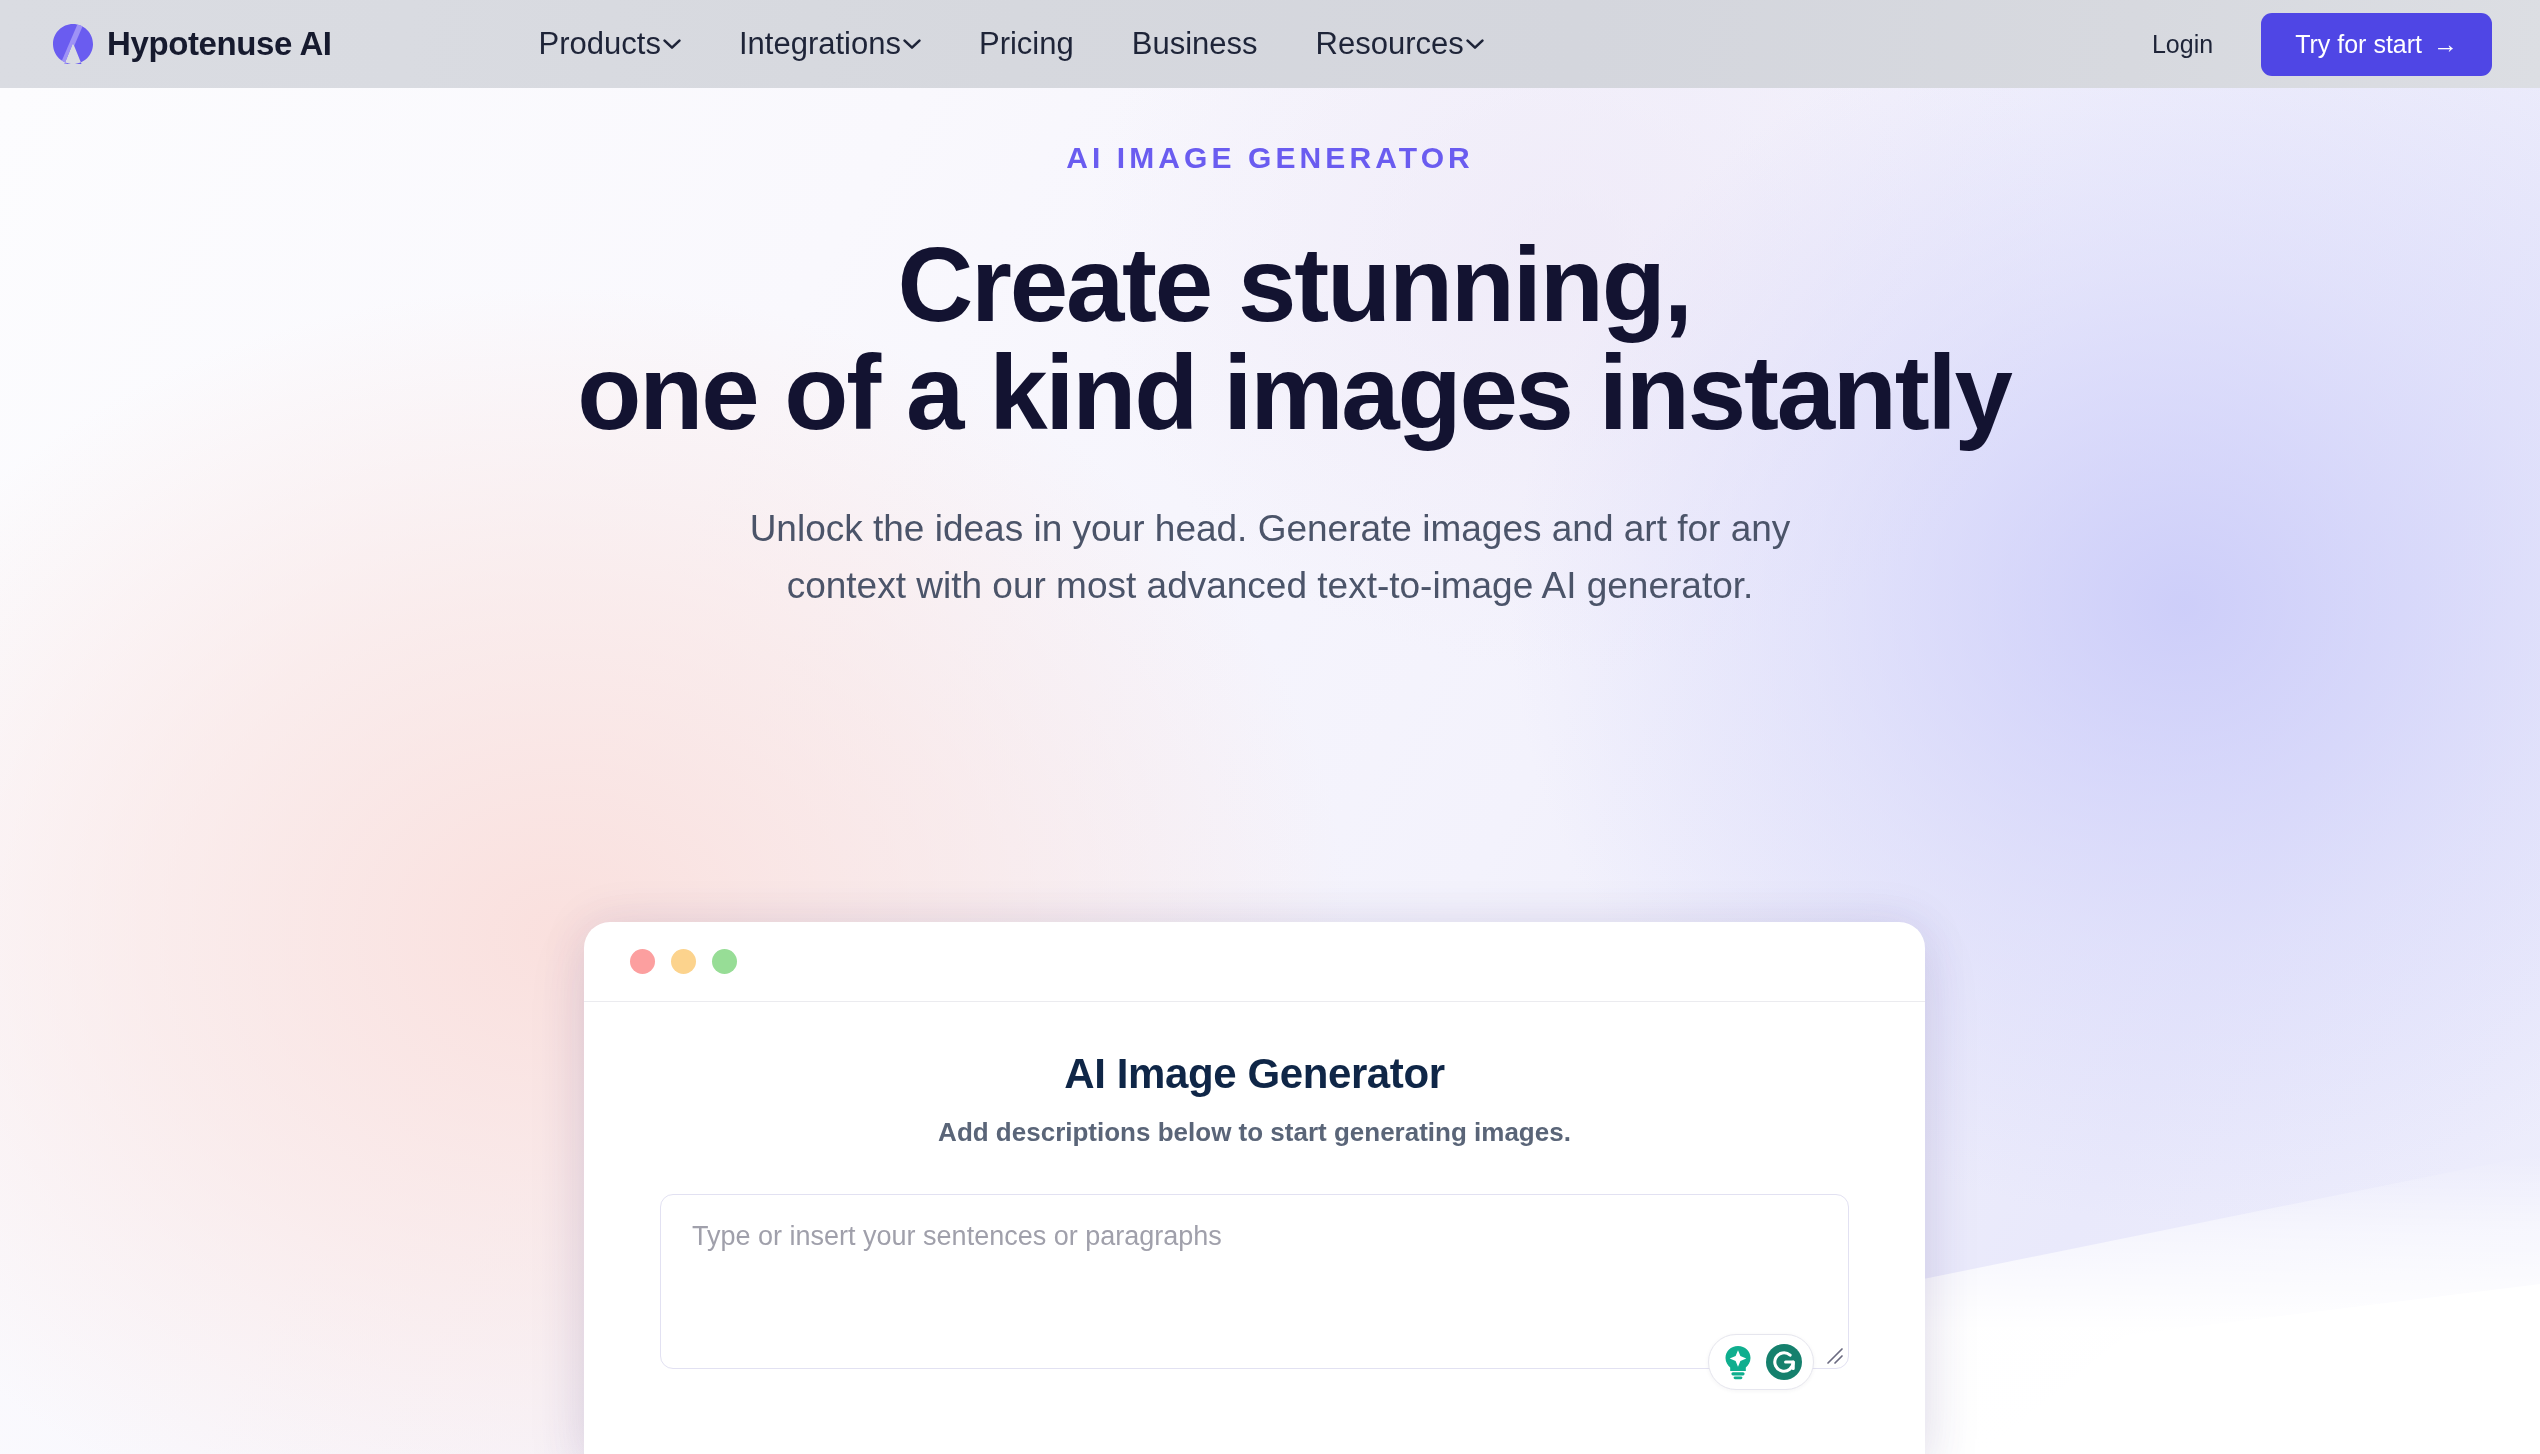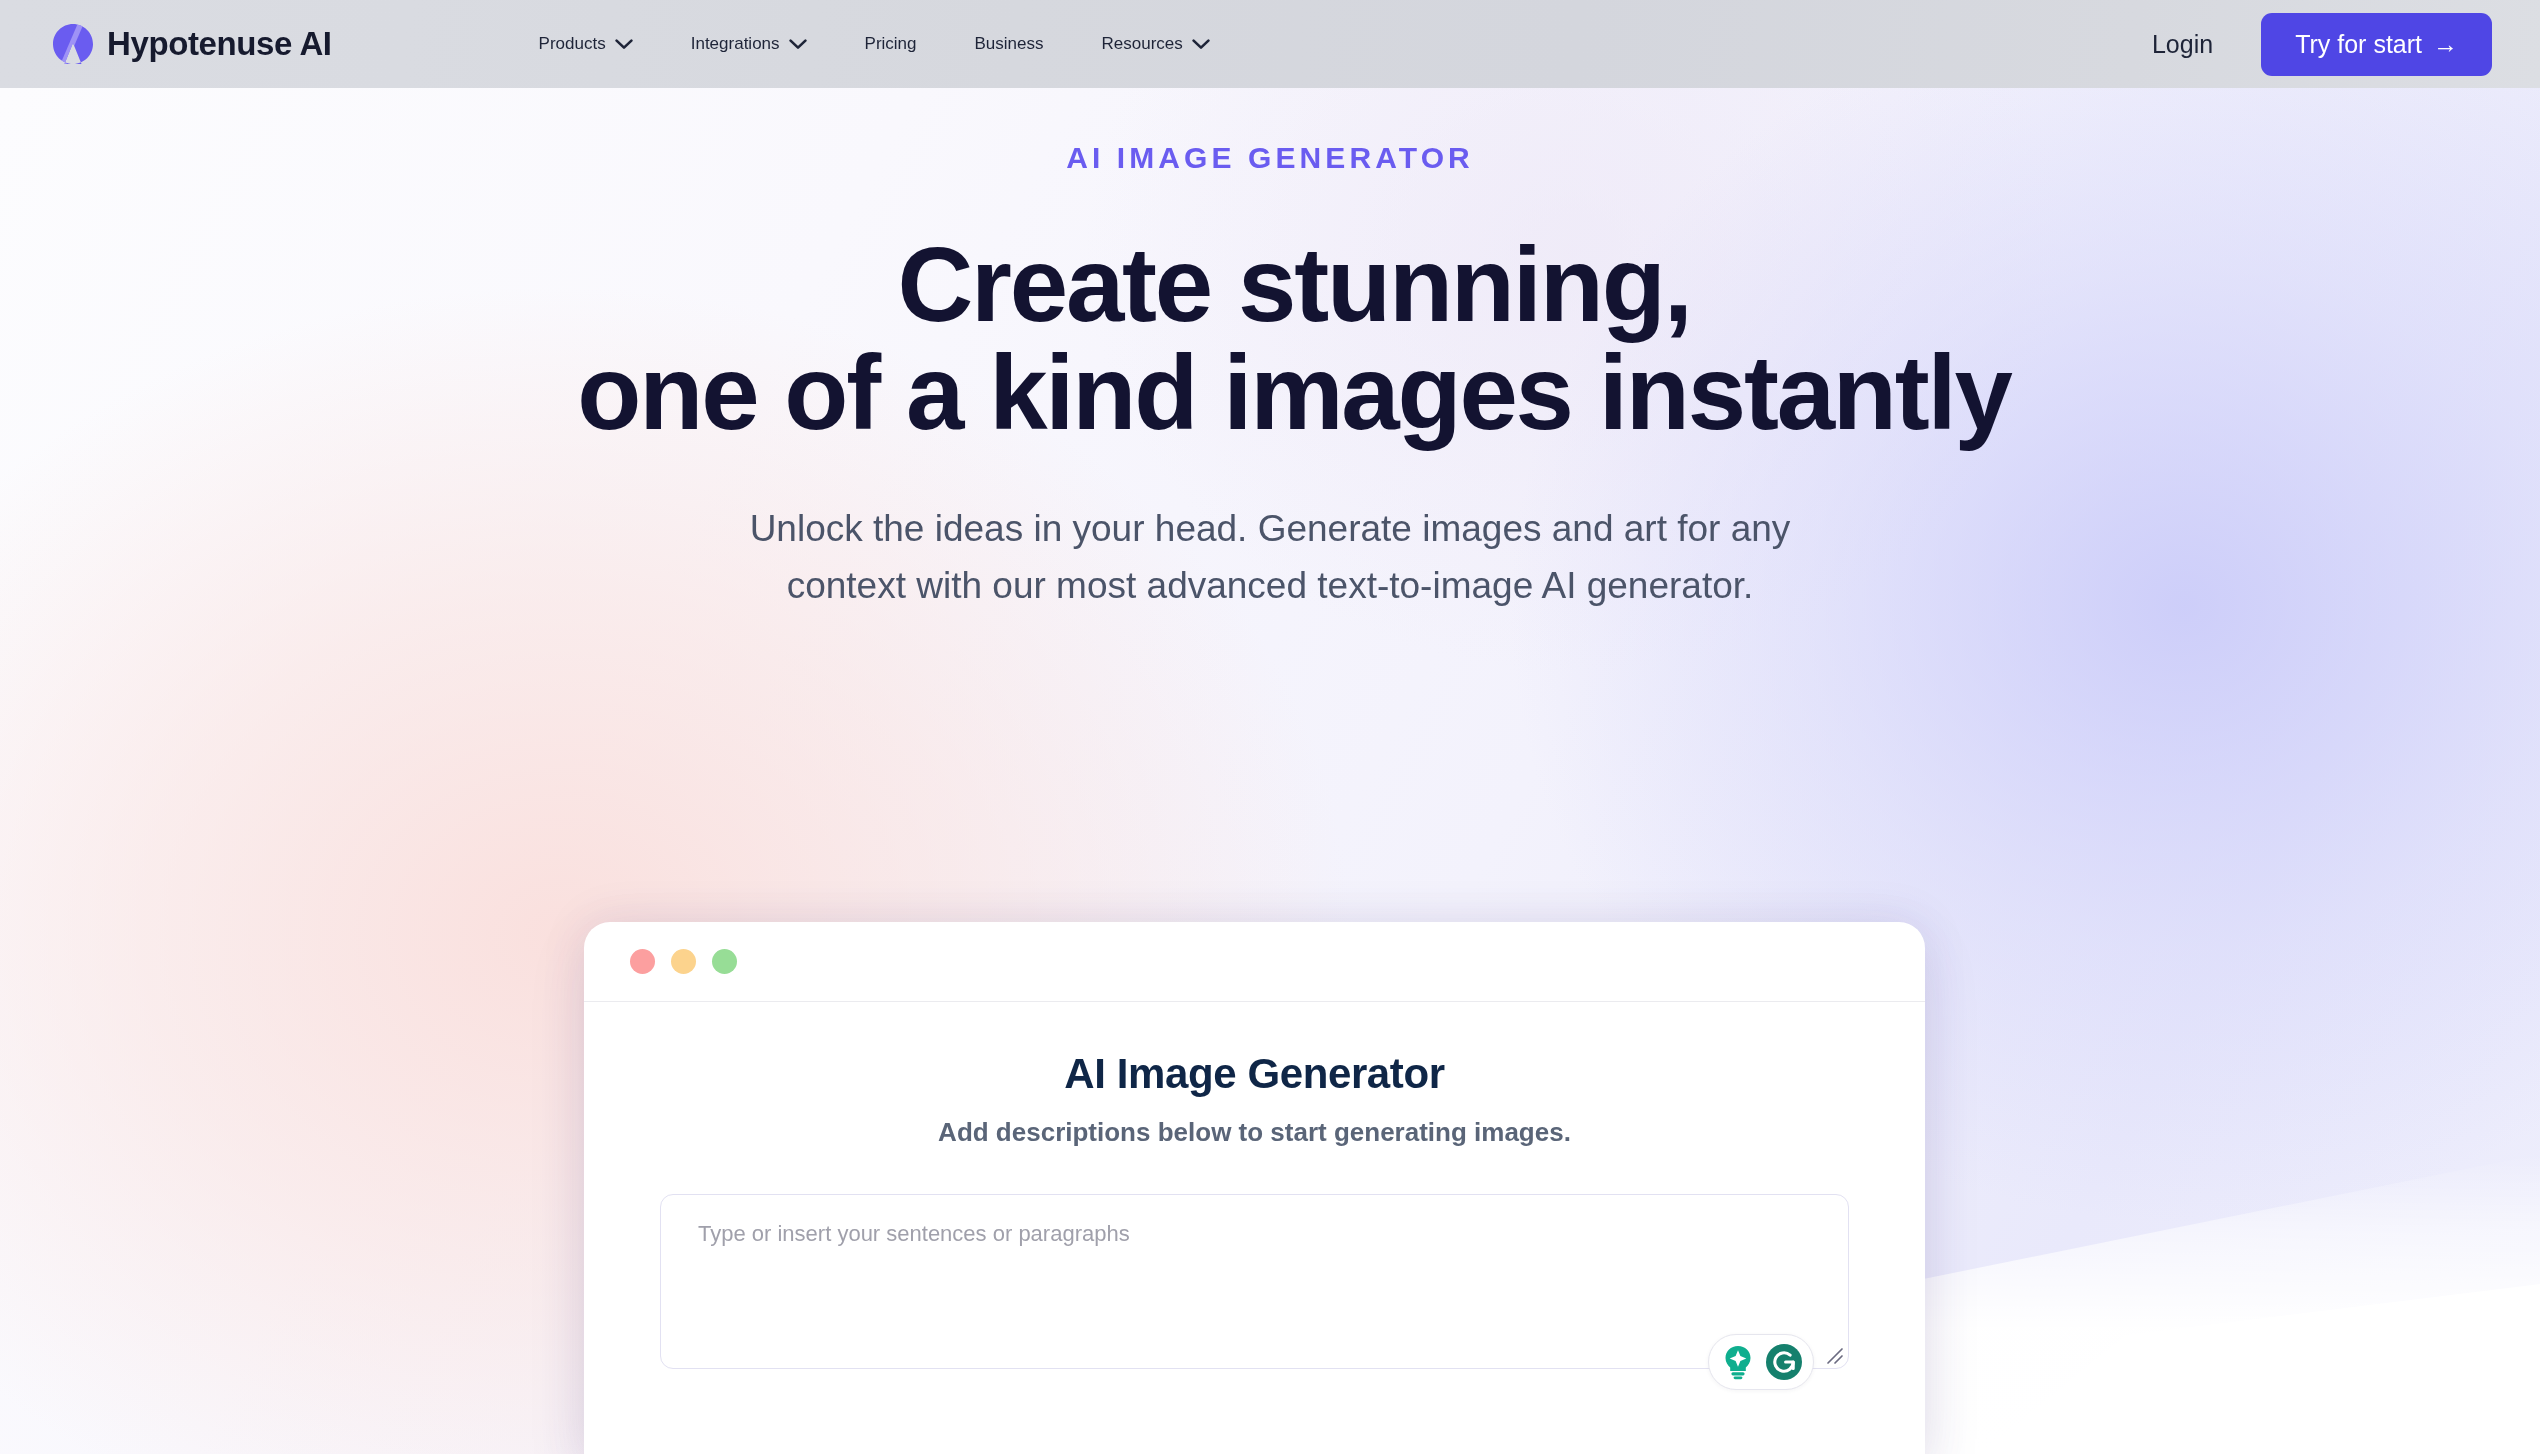--- a/index.html
+++ b/index.html
@@ -83,23 +83,23 @@
 
   .nav-links {
     display: flex;
     align-items: center;
     margin-left: 178px;
     gap: 0;
   }
   .nav-item {
     display: flex;
     align-items: center;
-    gap: 9px;
+    gap: 2px;
     padding: 10px 29px;
-    font-size: 17px;
+    font-size: 31px;
     color: #1e2438;
     cursor: pointer;
     white-space: nowrap;
     font-weight: 400;
   }
   .chev { display: block; }
 
   .nav-right {
     margin-left: auto;
     display: flex;
@@ -210,22 +210,22 @@
     margin-top: 46px;
     height: 175px;
     border: 1.5px solid #e2e1f2;
     border-radius: 13px;
     background: #ffffff;
     text-align: left;
     cursor: text;
   }
   .prompt-placeholder {
     position: absolute;
-    top: 26px; left: 37px;
-    font-size: 22px;
+    top: 26px; left: 31px;
+    font-size: 27px;
     color: #a0a0ab;
     font-weight: 400;
   }
   .resize-grip {
     position: absolute;
     right: 4px; bottom: 3px;
     width: 22px; height: 22px;
   }
 
   

